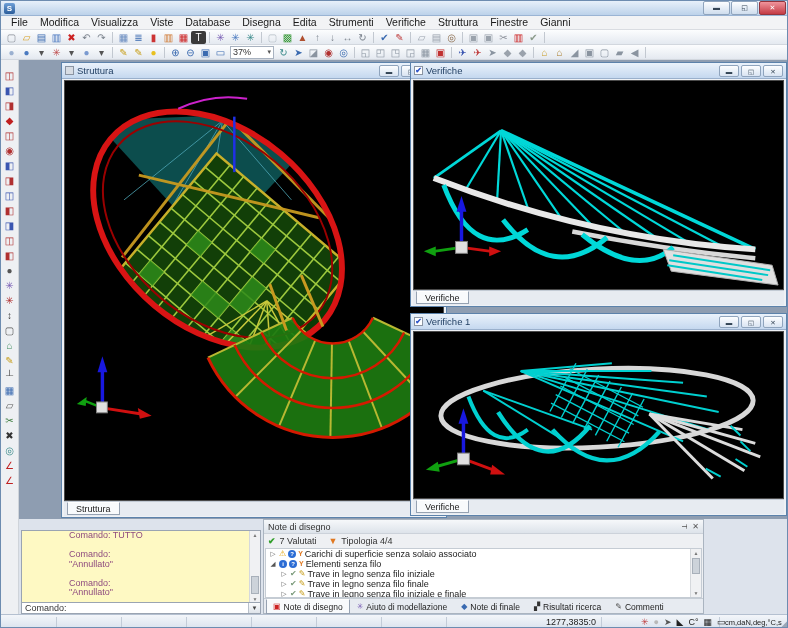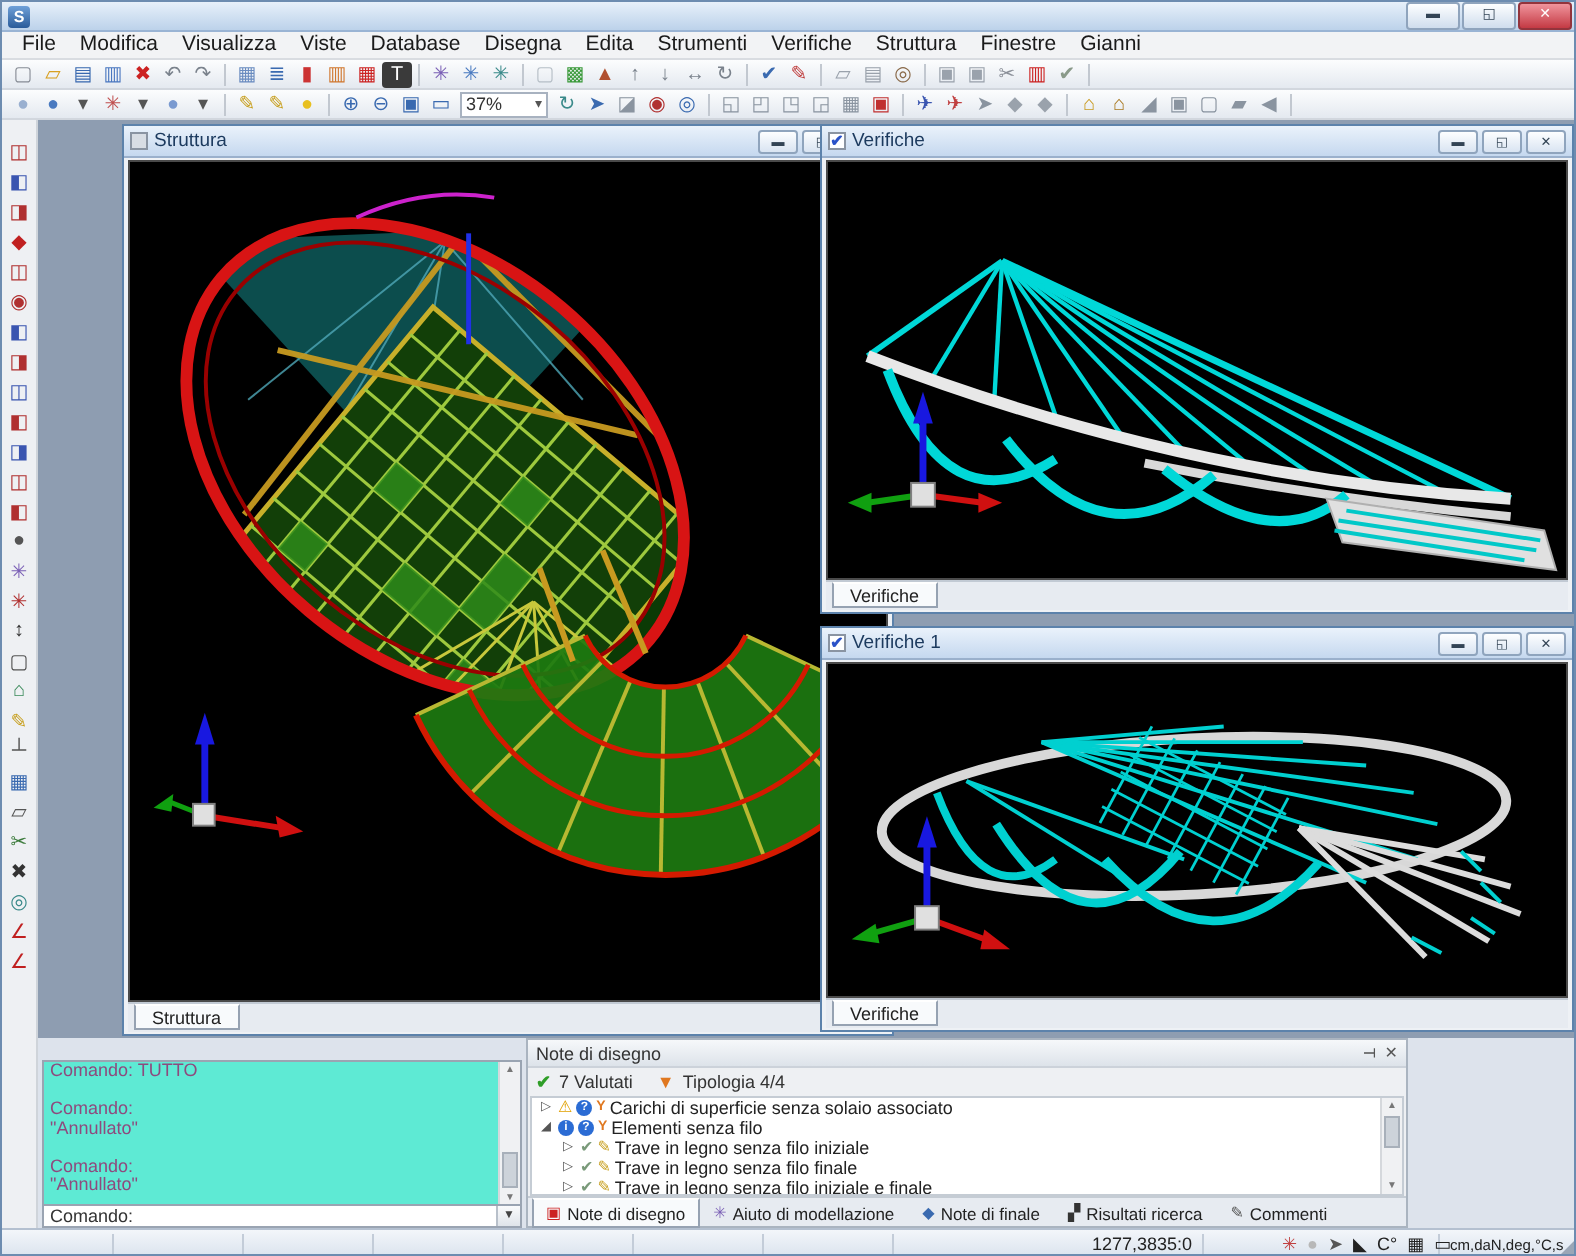--- a/index.html
+++ b/index.html
@@ -49,22 +49,22 @@
   .cwin-canvas{position:absolute;left:2px;right:2px;top:17px;bottom:16px;background:#000;border:1px solid #4a4a4a;box-sizing:border-box;}
   .cwin-canvas svg{width:100%;height:100%;display:block;}
   .cwin-tabs{position:absolute;left:2px;right:2px;bottom:1px;height:15px;background:#e7ebf1;
     border-top:1px solid #c2cad4;display:flex;align-items:flex-start;box-sizing:border-box;}
   .cwin-tab{background:#f8fafc;border:1px solid #96a2b2;border-top:1px solid #fff;font-size:9px;
     color:#222;padding:0 8px;line-height:12px;height:13px;margin-left:3px;box-sizing:border-box;}
   .ticon{width:9px;height:9px;background:#d8dde4;border:1px solid #8a94a2;box-sizing:border-box;}
   .ticon.chk{background:#fff;color:#2a52c8;font-size:8px;line-height:8px;text-align:center;font-weight:bold;}
   
   #bottom{position:absolute;left:18px;top:518px;width:770px;height:95px;background:#dde3ec;}
-  #cmdlog{position:absolute;left:2px;top:11px;width:240px;height:74px;background:#5eead4;
-    border:1px solid #9aa4b2;overflow:hidden;box-sizing:border-box;}
+  #cmdlog{position:absolute;left:2px;top:11px;width:240px;height:74px;background:#fef9c3;
+    border:1px solid #9aa4b2;overflow:hidden;box-sizing:border-box;padding-left:44px;}
   .cmdline{font-size:9px;line-height:9.5px;color:#8e4a7e;padding-left:3px;white-space:pre;}
   #cmdlog-sb{position:absolute;right:0;top:0;bottom:0;width:10px;background:#f0f1f3;border-left:1px solid #d5d8dc;}
   #cmdlog-sb .sa{font-size:5px;color:#777;text-align:center;line-height:8px;height:8px;}
   #cmdlog-thumb{position:absolute;left:1px;right:1px;bottom:9px;height:16px;background:#cdd3da;border:1px solid #a8b0ba;}
   #cmdinput{position:absolute;left:2px;top:83px;width:240px;height:12px;background:#fff;
     border:1px solid #9aa4b2;font-size:9px;line-height:11px;color:#333;padding-left:3px;box-sizing:border-box;}
   #cmdinput-dd{position:absolute;right:0;top:0;bottom:0;width:11px;background:linear-gradient(#fafbfc,#dfe4ea);
     border-left:1px solid #b8c0ca;font-size:6px;color:#444;text-align:center;line-height:10px;}
   
   #notes{position:absolute;left:244px;top:0;width:441px;height:95px;background:#eef0f3;

